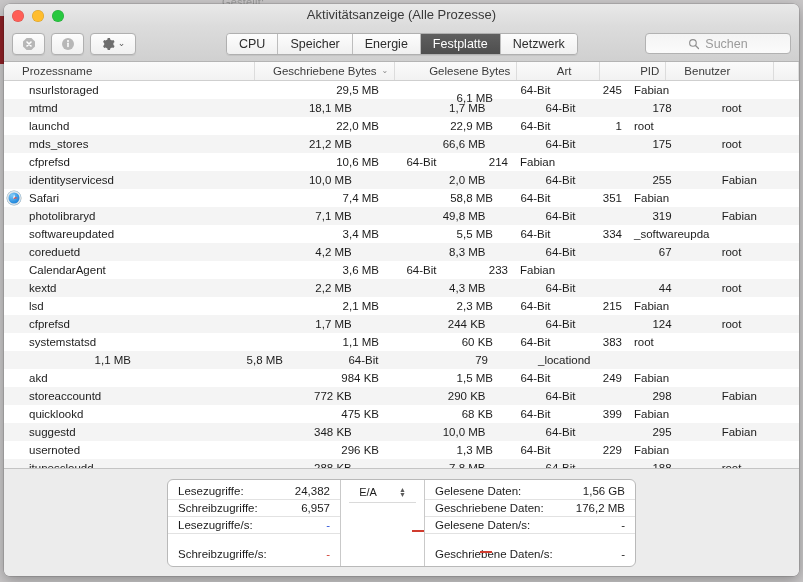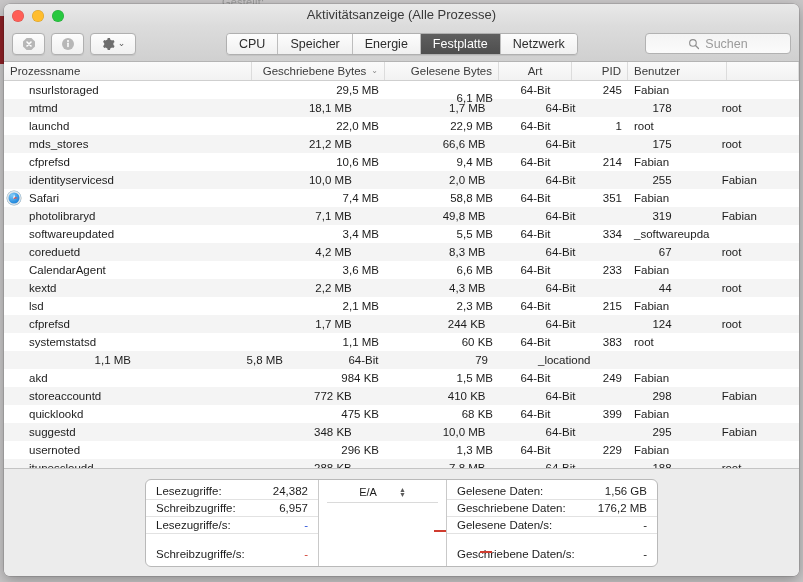--- a/index.html
+++ b/index.html
@@ -101,21 +101,21 @@
   #table-wrap { flex: 1 1 auto; background: #fff; display: flex; flex-direction: column; min-height: 0; }
   #col-head {
     height: 19px; flex: 0 0 19px; display: flex;
     background: linear-gradient(to bottom, #fbfbfb 0%, #f2f2f2 100%);
     border-bottom: 1px solid #cfcfcf;
     font-size: 11.5px; color: #3a3a3a;
   }
   .ch {
     display: flex; align-items: center; height: 100%;
     border-right: 1px solid #dcdcdc; padding: 8px 6px; cursor: default;
-    position: relative; white-space: nowrap;
+    position: relative; white-space: nowrap; margin-left: 12px;
   }
   .ch.num { justify-content: flex-end; }
   .ch.ctr { justify-content: center; }
   .sort-ind { font-size: 8px; color: #8a8a8a; margin-left: 5px; transform: translateY(-1px); }
 
   #rows { flex: 1 1 auto; overflow: hidden; position: relative; }
   .row {
     height: 18px; display: flex; align-items: center;
     font-size: 11.5px; color: #1c1c1c; cursor: default;
   }
@@ -139,21 +139,21 @@
   }
 
   
   #bottom {
     flex: 0 0 108px; height: 108px;
     background: #ececec; border-top: 1px solid #c4c4c4;
     display: flex; align-items: center; justify-content: center;
     padding: 0 10px;
   }
   #stats {
-    display: flex; width: 513px; height: 88px;
+    display: flex; width: 469px; height: 88px;
     background: #fff; border: .5px solid #b9b9b9; border-radius: 6px;
     overflow: hidden;
   }
   .stat-col { width: 172px; display: flex; flex-direction: column; padding: 3px 0; }
   .stat-col.right { width: 210px; }
   .stat-row {
     flex: 1; display: flex; align-items: center; justify-content: space-between;
     padding: 0 10px; font-size: 11.5px; color: #1c1c1c;
     border-bottom: 1px solid #e2e2e2;
   }
@@ -302,21 +302,20 @@
           <div class="cell ctr" style="width: 73px;">64-Bit</div>
           <div class="cell num" style="width: 56px;">175</div>
           <div class="cell " style="width: 99px;">root</div>
         </div>
         <div class="row odd">
           <div class="cell proc-name" style="width: 248px;">
             <span class="icon-slot"></span>
             <span>cfprefsd</span>
           </div>
           <div class="cell num" style="width: 133px;">10,6 MB</div>
-          <div class="cell num" style="width: 114px;">9,4 MB</div>
           <div class="cell ctr" style="width: 73px;">64-Bit</div>
           <div class="cell num" style="width: 56px;">214</div>
           <div class="cell " style="width: 99px;">Fabian</div>
         </div>
         <div class="row even">
           <div class="cell proc-name" style="width: 248px;">
             <span class="icon-slot"></span>
             <span>identityservicesd</span>
           </div>
           <div class="cell num" style="width: 133px;">10,0 MB</div>
@@ -370,21 +369,20 @@
           <div class="cell ctr" style="width: 73px;">64-Bit</div>
           <div class="cell num" style="width: 56px;">67</div>
           <div class="cell " style="width: 99px;">root</div>
         </div>
         <div class="row odd">
           <div class="cell proc-name" style="width: 248px;">
             <span class="icon-slot"></span>
             <span>CalendarAgent</span>
           </div>
           <div class="cell num" style="width: 133px;">3,6 MB</div>
-          <div class="cell num" style="width: 114px;">6,6 MB</div>
           <div class="cell ctr" style="width: 73px;">64-Bit</div>
           <div class="cell num" style="width: 56px;">233</div>
           <div class="cell " style="width: 99px;">Fabian</div>
         </div>
         <div class="row even">
           <div class="cell proc-name" style="width: 248px;">
             <span class="icon-slot"></span>
             <span>kextd</span>
           </div>
           <div class="cell num" style="width: 133px;">2,2 MB</div>
@@ -443,21 +441,21 @@
           <div class="cell ctr" style="width: 73px;">64-Bit</div>
           <div class="cell num" style="width: 56px;">249</div>
           <div class="cell " style="width: 99px;">Fabian</div>
         </div>
         <div class="row even">
           <div class="cell proc-name" style="width: 248px;">
             <span class="icon-slot"></span>
             <span>storeaccountd</span>
           </div>
           <div class="cell num" style="width: 133px;">772 KB</div>
-          <div class="cell num" style="width: 114px;">410 KB</div>
+          <div class="cell num" style="width: 114px;">290 KB</div>
           <div class="cell ctr" style="width: 73px;">64-Bit</div>
           <div class="cell num" style="width: 56px;">298</div>
           <div class="cell " style="width: 99px;">Fabian</div>
         </div>
         <div class="row odd">
           <div class="cell proc-name" style="width: 248px;">
             <span class="icon-slot"></span>
             <span>quicklookd</span>
           </div>
           <div class="cell num" style="width: 133px;">475 KB</div>

